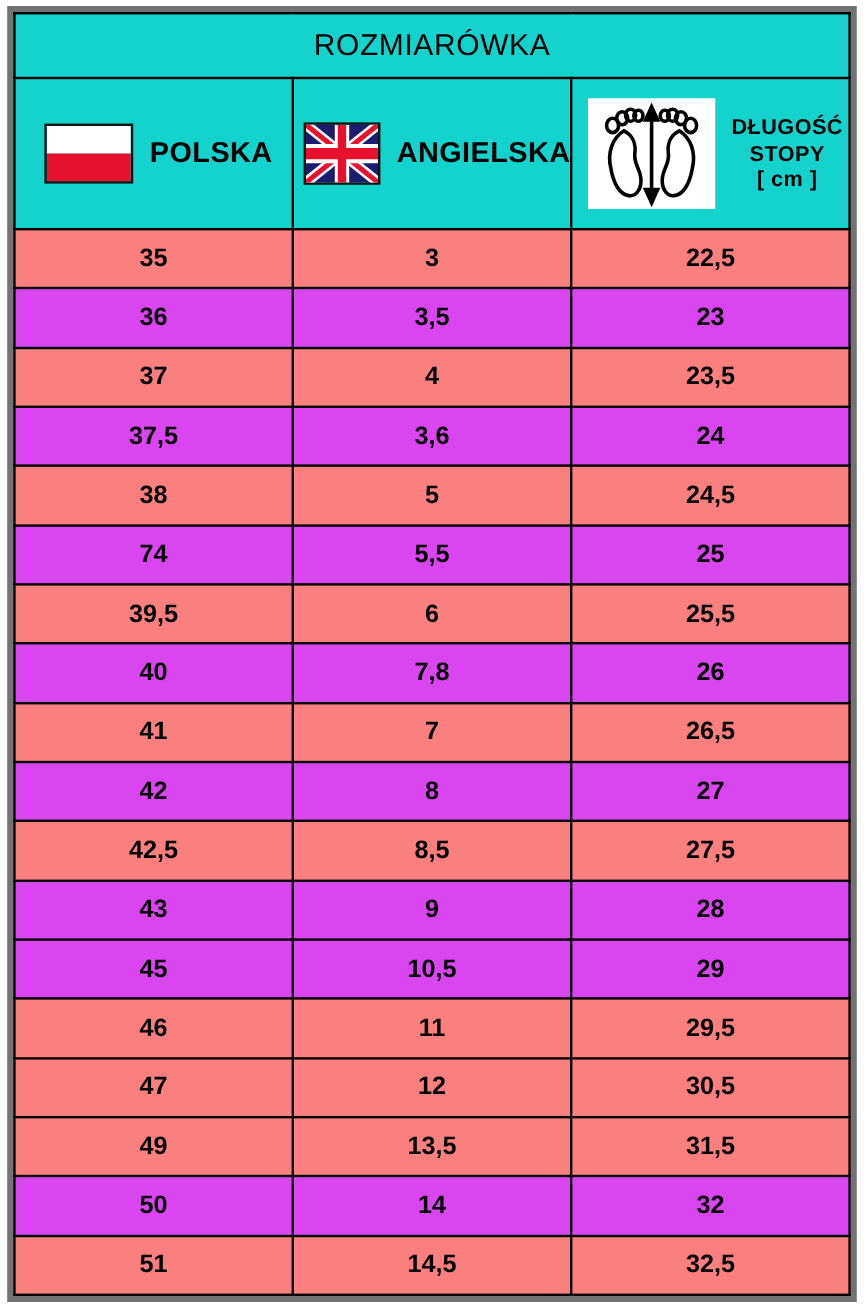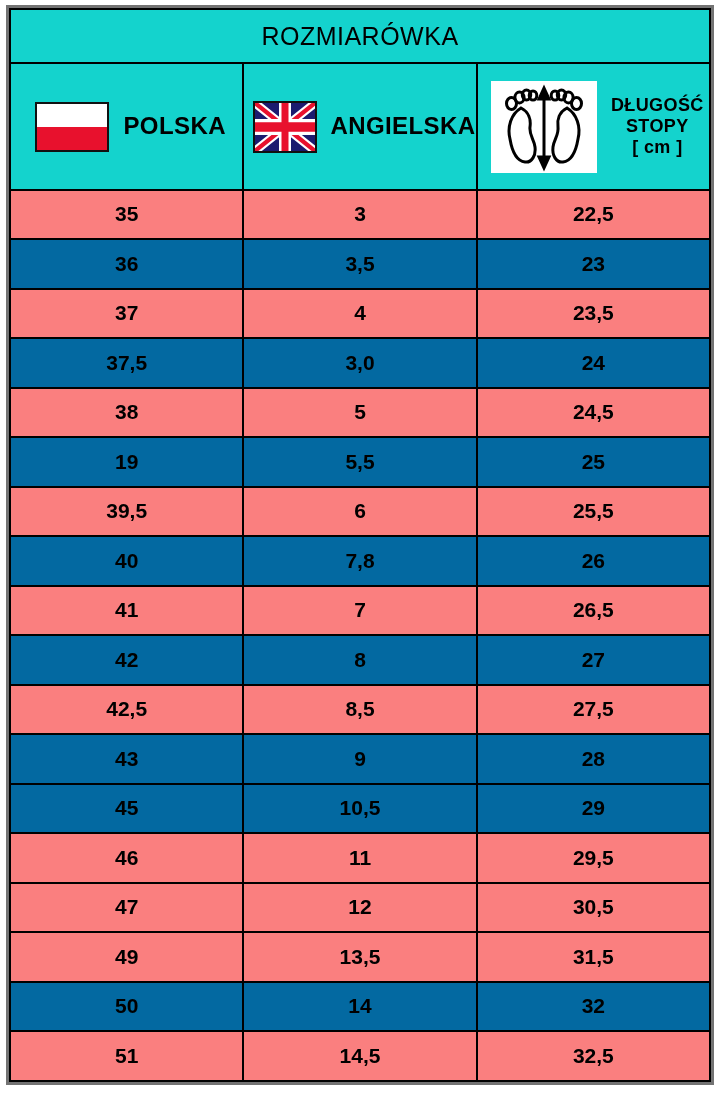--- a/index.html
+++ b/index.html
@@ -14,21 +14,21 @@
     overflow: hidden;
   }
 
   #chart-wrap {
     position: absolute;
     left: 6px;
     top: 5px;
     width: 708px;
     height: 1080px;
     box-sizing: border-box;
-    border: 3px solid #737373;
+    border: 5px solid #737373;
     background: #ffffff;
   }
 
   table.size-table {
     width: 100%;
     height: 100%;
     border-collapse: collapse;
     table-layout: fixed;
   }
 
@@ -97,21 +97,21 @@
   }
 
   
   td.data-cell {
     font-size: 21px;
     font-weight: bold;
     color: #000000;
     height: 38px;
   }
   tr.row-pink td.data-cell { background: #fa7f7f; }
-  tr.row-white td.data-cell { background: #0369a1; margin-top: 48px; }
+  tr.row-white td.data-cell { background: #d946ef; margin-top: 48px; }
 </style>
 </head>
 <body>
 
 <div id="chart-wrap">
   <table class="size-table">
     <tbody>
 
       <tr>
         <td class="title-cell" colspan="3">ROZMIARÓWKA</td>
@@ -193,30 +193,30 @@
           <td class="data-cell">3,5</td>
           <td class="data-cell">23</td>
         </tr>
         <tr class="row-pink">
           <td class="data-cell">37</td>
           <td class="data-cell">4</td>
           <td class="data-cell">23,5</td>
         </tr>
         <tr class="row-white">
           <td class="data-cell">37,5</td>
-          <td class="data-cell">3,0</td>
+          <td class="data-cell">3,6</td>
           <td class="data-cell">24</td>
         </tr>
         <tr class="row-pink">
           <td class="data-cell">38</td>
           <td class="data-cell">5</td>
           <td class="data-cell">24,5</td>
         </tr>
         <tr class="row-white">
-          <td class="data-cell">19</td>
+          <td class="data-cell">74</td>
           <td class="data-cell">5,5</td>
           <td class="data-cell">25</td>
         </tr>
         <tr class="row-pink">
           <td class="data-cell">39,5</td>
           <td class="data-cell">6</td>
           <td class="data-cell">25,5</td>
         </tr>
         <tr class="row-white">
           <td class="data-cell">40</td>

